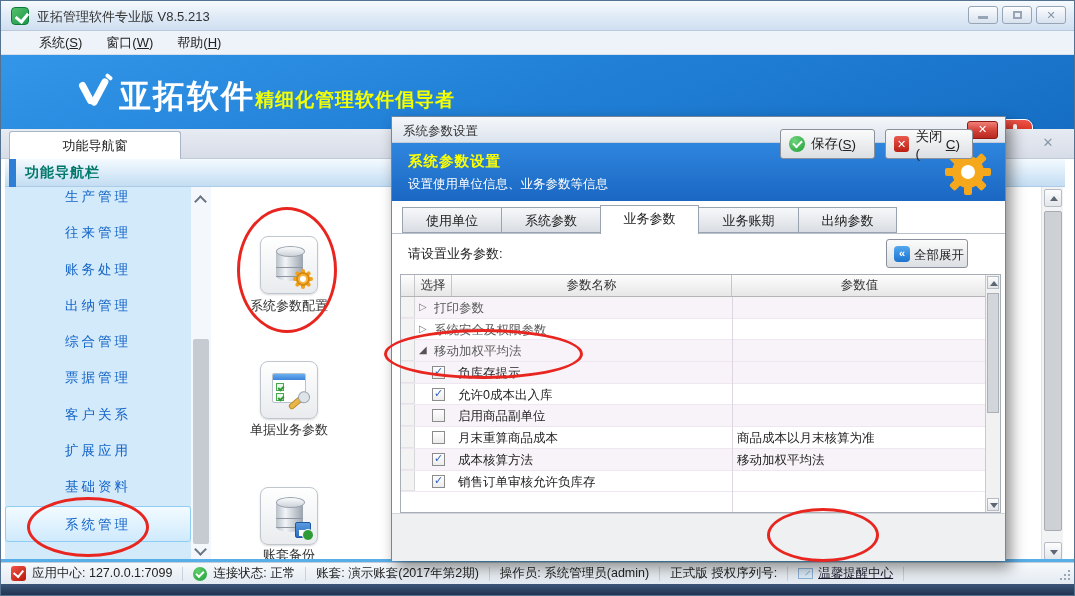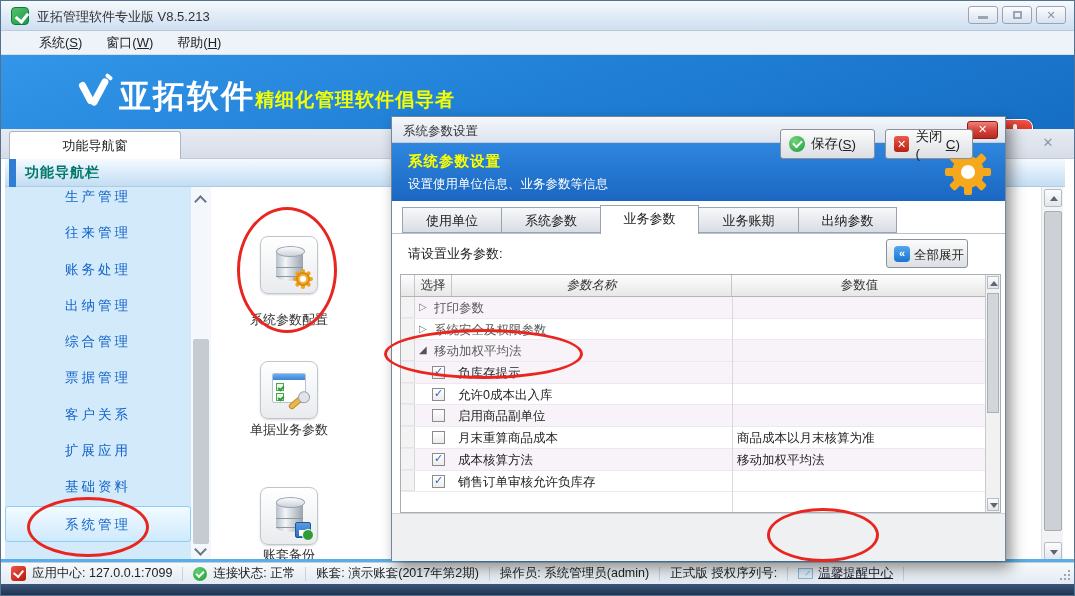--- a/index.html
+++ b/index.html
@@ -216,21 +216,21 @@
     background:linear-gradient(#fbfbfb,#dcdfe3); border:1px solid #8a919b; border-radius:3px; }
   .expand-btn .ic { position:absolute; left:7px; top:6px; width:16px; height:16px; border-radius:4px;
     background:linear-gradient(#53a7ef,#1b74cf); color:#fff; font-size:11px; font-weight:bold; text-align:center; line-height:15px; }
   .expand-btn .lb { position:absolute; left:27px; top:7px; font-size:12.5px; color:#222; }
 
   
   .ptable { position:absolute; left:8px; top:157px; width:601px; height:239px; border:1px solid #a8aeb6; background:#fff; }
   .thead { position:absolute; left:0; top:0; width:586px; height:22px;
     background:linear-gradient(#fdfdfd,#e7e7e7); border-bottom:1px solid #b4b4b4; display:flex; }
   .th { height:100%; font-size:12.5px; color:#333; text-align:center; line-height:21px; border-right:1px solid #c6c6c6; }
-  .th.c0 { width:14px; } .th.c1 { width:37px;font-family:Liberation Serif, serif; } .th.c2 { width:280px;font-style:italic; } .th.c3 { width:255px; border-right:none; }
+  .th.c0 { width:14px; } .th.c1 { width:37px;font-family:Liberation Serif, serif; } .th.c2 { width:280px; } .th.c3 { width:255px; border-right:none; }
   .tbody { position:absolute; left:0; top:22px; width:586px; height:217px; overflow:hidden; }
   .trow { position:relative; height:21.7px; font-size:12.5px; color:#222; }
   .trow.even { background:#f8f3f9; } .trow.odd { background:#ffffff; }
   .trow.selected { background:#d9effc !important; outline:1px dotted #444; outline-offset:-1px; }
   .trow .ind { position:absolute; left:0; top:0; width:14px; height:100%; background:#f3f3f3;
     border-right:1px solid #d6d6d6; border-bottom:1px solid #e4e4e4; }
   .trow.selected .ind::before { content:"▶"; position:absolute; left:2px; top:5px; font-size:8px; color:#222; }
   .trow .tri { position:absolute; left:18px; top:4px; font-size:10px; color:#777; display:none; }
   .trow.group.collapsed .tri::before { content:"▷"; }
   .trow.group.expanded .tri::before { content:"◢"; color:#555; }
@@ -387,21 +387,21 @@
       <div class="cyl"></div>
       <div class="gear" style="right:4px;bottom:4px;width:20px;height:20px">
         <div class="bar" style="left:8px;top:0;width:4px;height:20px"></div>
         <div class="bar" style="left:8px;top:0;width:4px;height:20px;transform:rotate(45deg)"></div>
         <div class="bar" style="left:8px;top:0;width:4px;height:20px;transform:rotate(90deg)"></div>
         <div class="bar" style="left:8px;top:0;width:4px;height:20px;transform:rotate(135deg)"></div>
         <div class="core" style="left:3px;top:3px;width:14px;height:14px"></div>
         <div class="hole" style="left:7px;top:7px;width:6px;height:6px"></div>
       </div>
     </div>
-    <div class="shortcut-label" style="top:124px">系统参数配置</div>
+    <div class="shortcut-label" style="top:110px">系统参数配置</div>
 
     <div class="shortcut-icon" style="top:174px">
       <div class="formwin">
         <div class="cap"></div>
         <div class="chk" style="top:9px"></div>
         <div class="chk" style="top:19px"></div>
         <div class="wrench"></div>
       </div>
     </div>
     <div class="shortcut-label" style="top:234px">单据业务参数</div>

